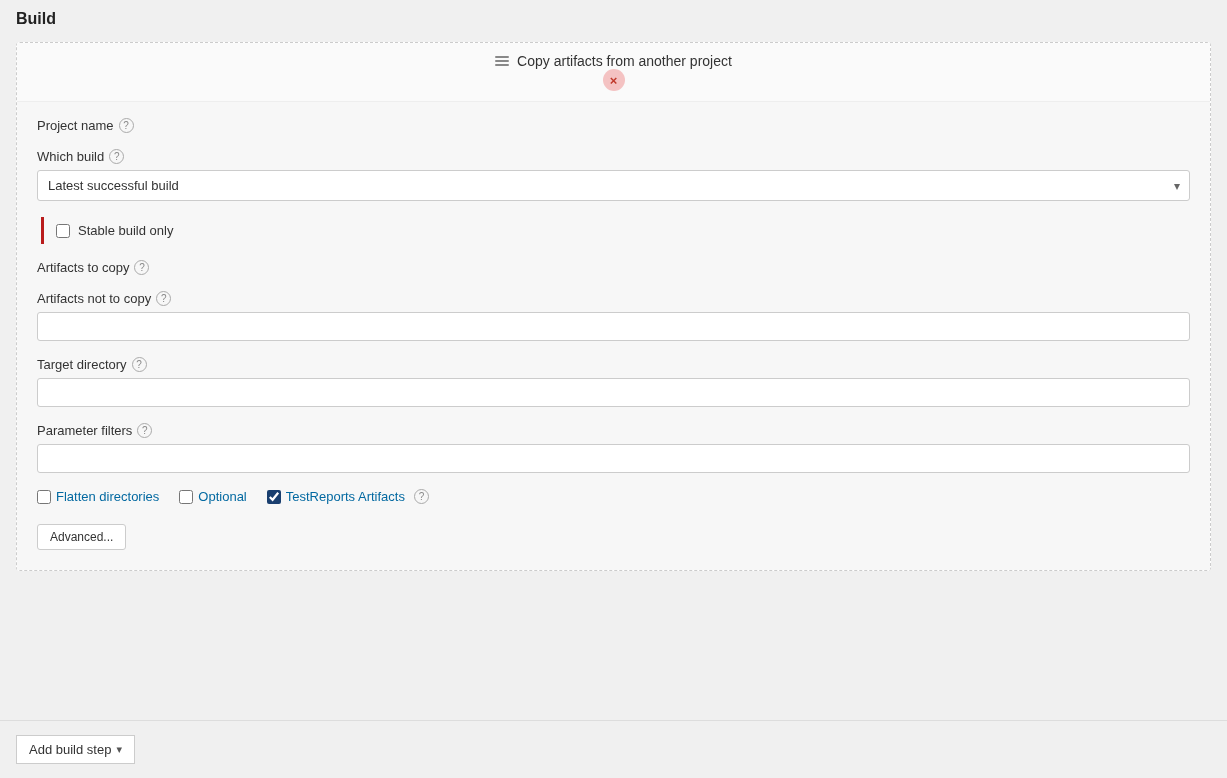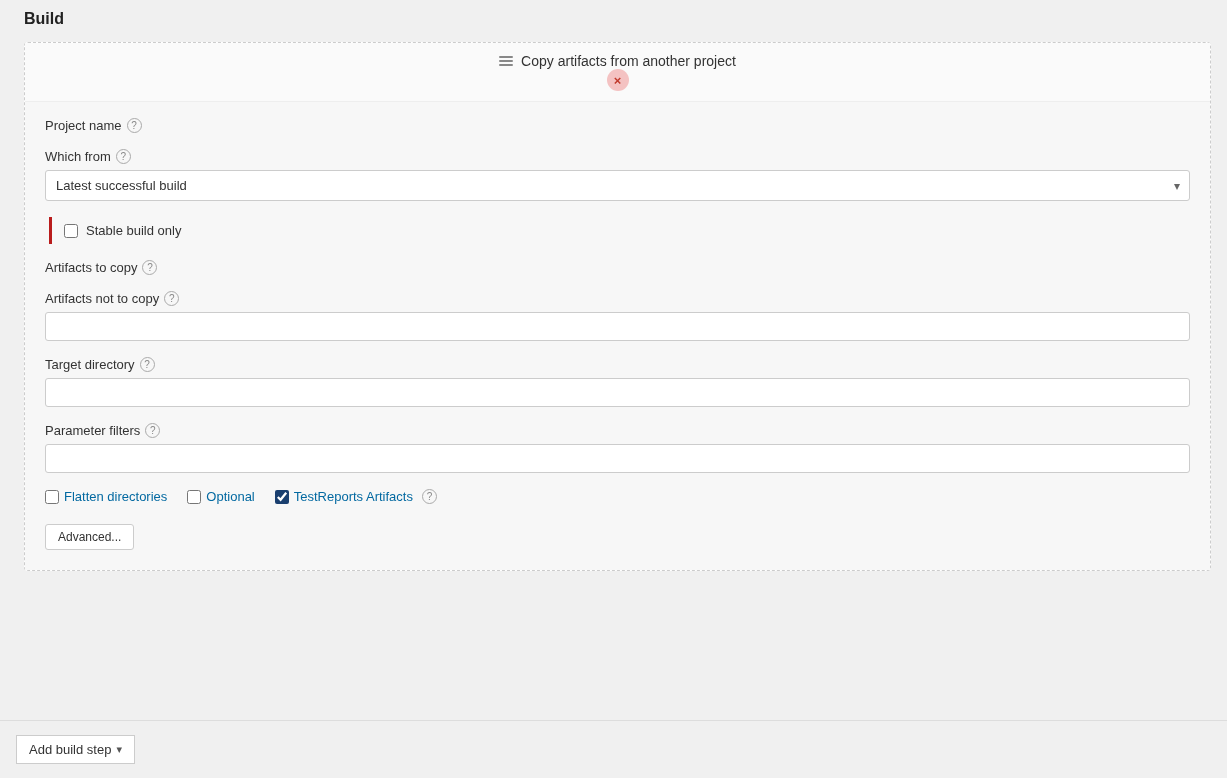--- a/index.html
+++ b/index.html
@@ -4,21 +4,21 @@
   <style>
     * { box-sizing: border-box; margin: 0; padding: 0; }
     body {
       font-family: -apple-system, BlinkMacSystemFont, 'Segoe UI', Arial, sans-serif;
       font-size: 13px;
       background: #f0f0f0;
       color: #333;
       min-height: 778px;
     }
     .page-wrapper {
-      padding: 10px 16px 16px 24px;
+      padding: 10px 16px 16px 16px;
     }
     .page-title {
       font-size: 16px;
       font-weight: bold;
       margin-bottom: 14px;
       color: #222;
     }
     .card {
       background: #fff;
       border: 1px dashed #ccc;
@@ -241,21 +241,21 @@
       <div class="form-group">
         <div class="form-label">
           <span>Project name</span>
           <span class="help-icon">?</span>
         </div>
       </div>
 
       
       <div class="form-group">
         <div class="form-label">
-          <span>Which from</span>
+          <span>Which build</span>
           <span class="help-icon">?</span>
         </div>
         <div class="form-select-wrapper">
           <select class="form-select">
             <option>Latest successful build</option>
             <option>Latest build</option>
             <option>Specific build</option>
           </select>
           <span class="select-arrow">▾</span>
         </div>

